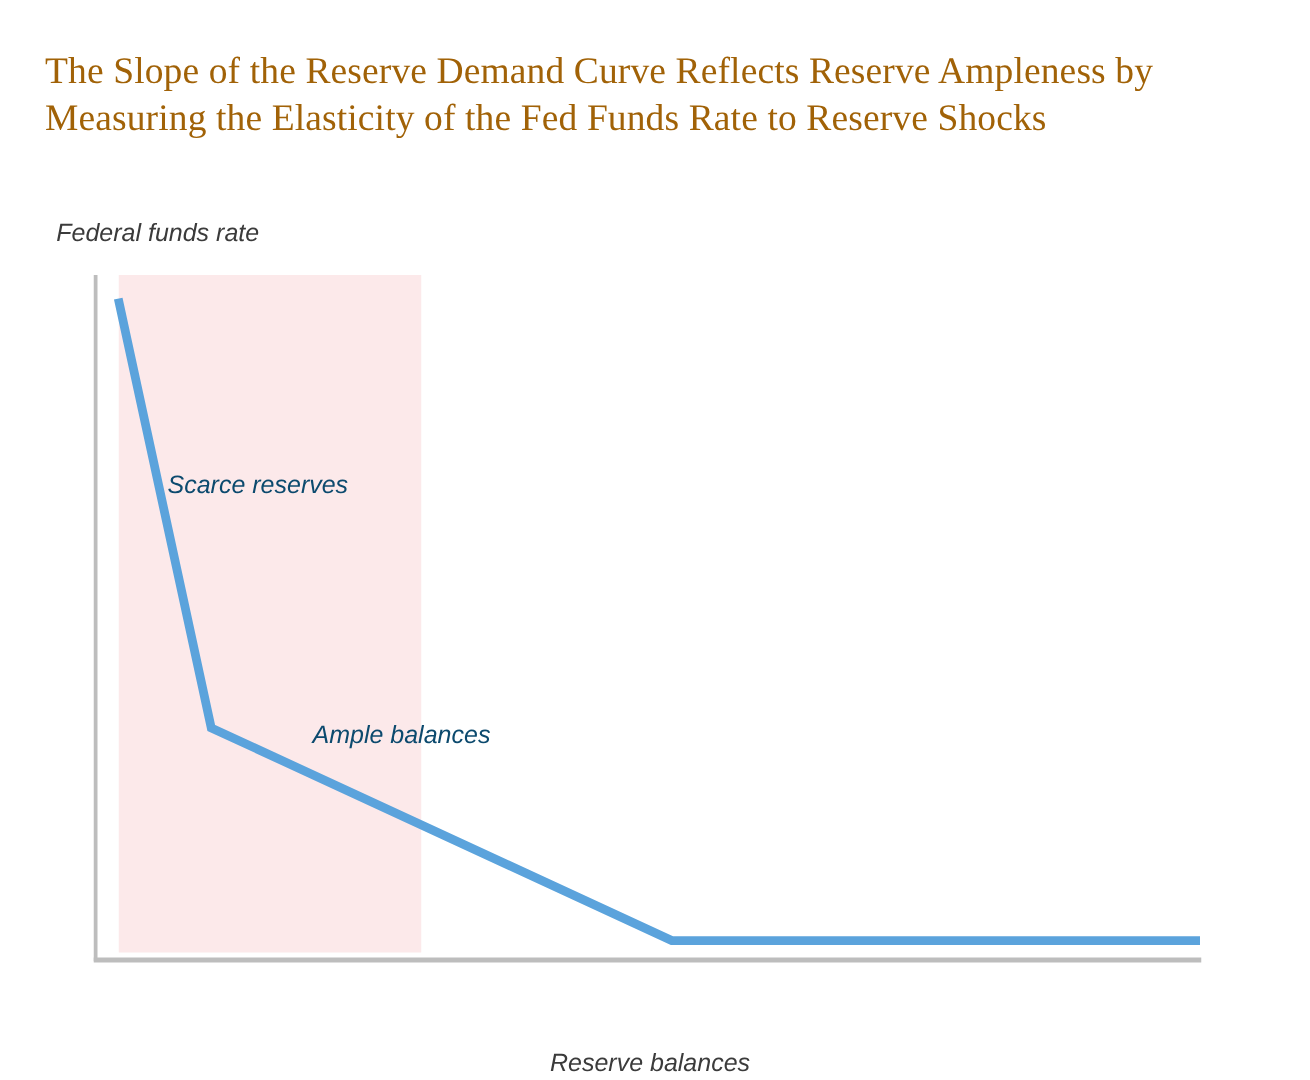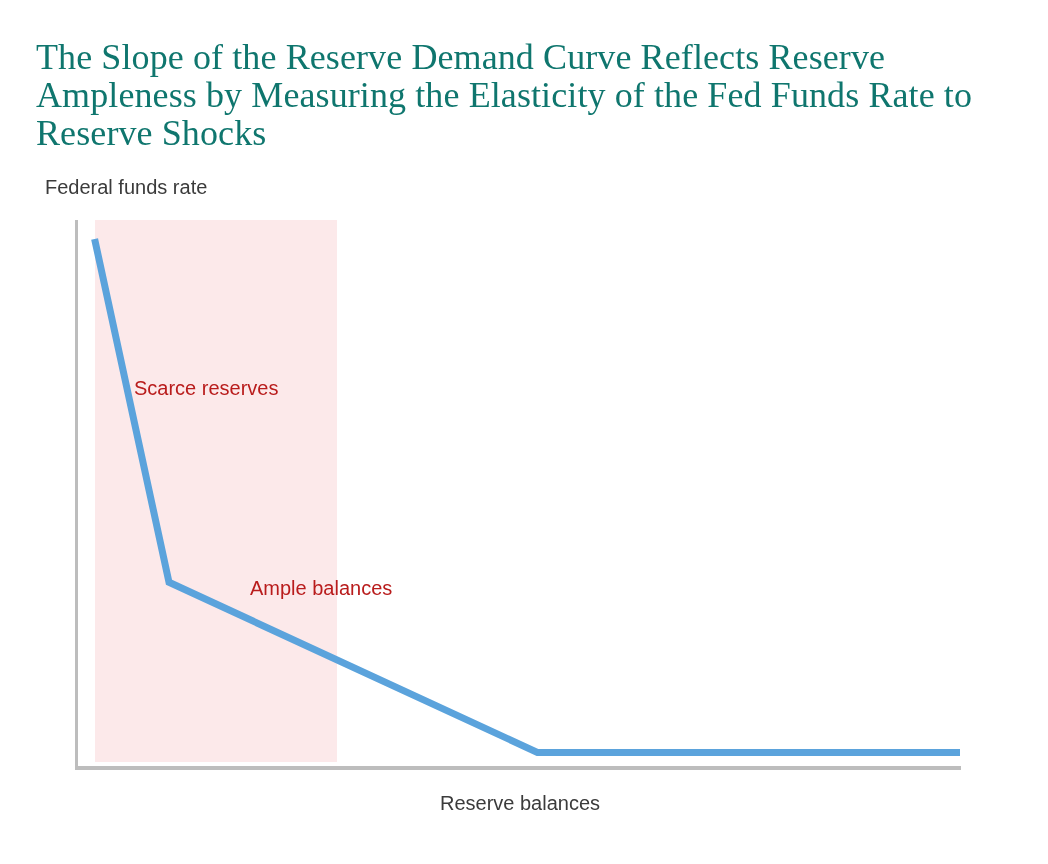--- a/index.html
+++ b/index.html
@@ -16,49 +16,50 @@
     -webkit-font-smoothing: antialiased;
   }
 
   
   #chart-title {
     position: absolute;
     left: 36px;
     top: 38px;
     width: 950px;
     font-family: "Liberation Serif", serif;
-    font-size: 36px;
+    font-size: 30px;
     line-height: 38px;
-    color: #0f766e;
+    color: #a16207;
     letter-spacing: 0.1px;
     white-space: pre-line;
   }
 
   
   #chart-area {
     position: absolute;
     left: 0;
     top: 0;
     width: 1048px;
     height: 695px;
+    font-style: italic;
   }
 
   #y-axis-title {
     position: absolute;
     left: 45px;
     top: 176px;
     font-size: 20px;
     color: #3b3b3b;
     white-space: nowrap;
   }
 
   #x-axis-title {
     position: absolute;
     left: 0;
-    top: 792px;
+    top: 840px;
     width: 1040px;
     text-align: center;
     font-size: 20px;
     color: #3b3b3b;
   }
 
   
   #plot {
     position: absolute;
     left: 0;
@@ -85,21 +86,21 @@
     left: 0;
     top: 0;
     width: 1048px;
     height: 864px;
     overflow: visible;
   }
 
   .region-label {
     position: absolute;
     font-size: 20px;
-    color: #b91c1c;
+    color: #0c4a6e;
     white-space: nowrap;
   }
   #label-scarce   { left: 134px; top: 377px; }
   #label-ample    { left: 250px; top: 577px; }
   #label-abundant { left: 578px; top: 716px; }
 </style>
 </head>
 <body>
 
 <div id="chart-title">The Slope of the Reserve Demand Curve Reflects Reserve Ampleness by Measuring the Elasticity of the Fed Funds Rate to Reserve Shocks</div>

